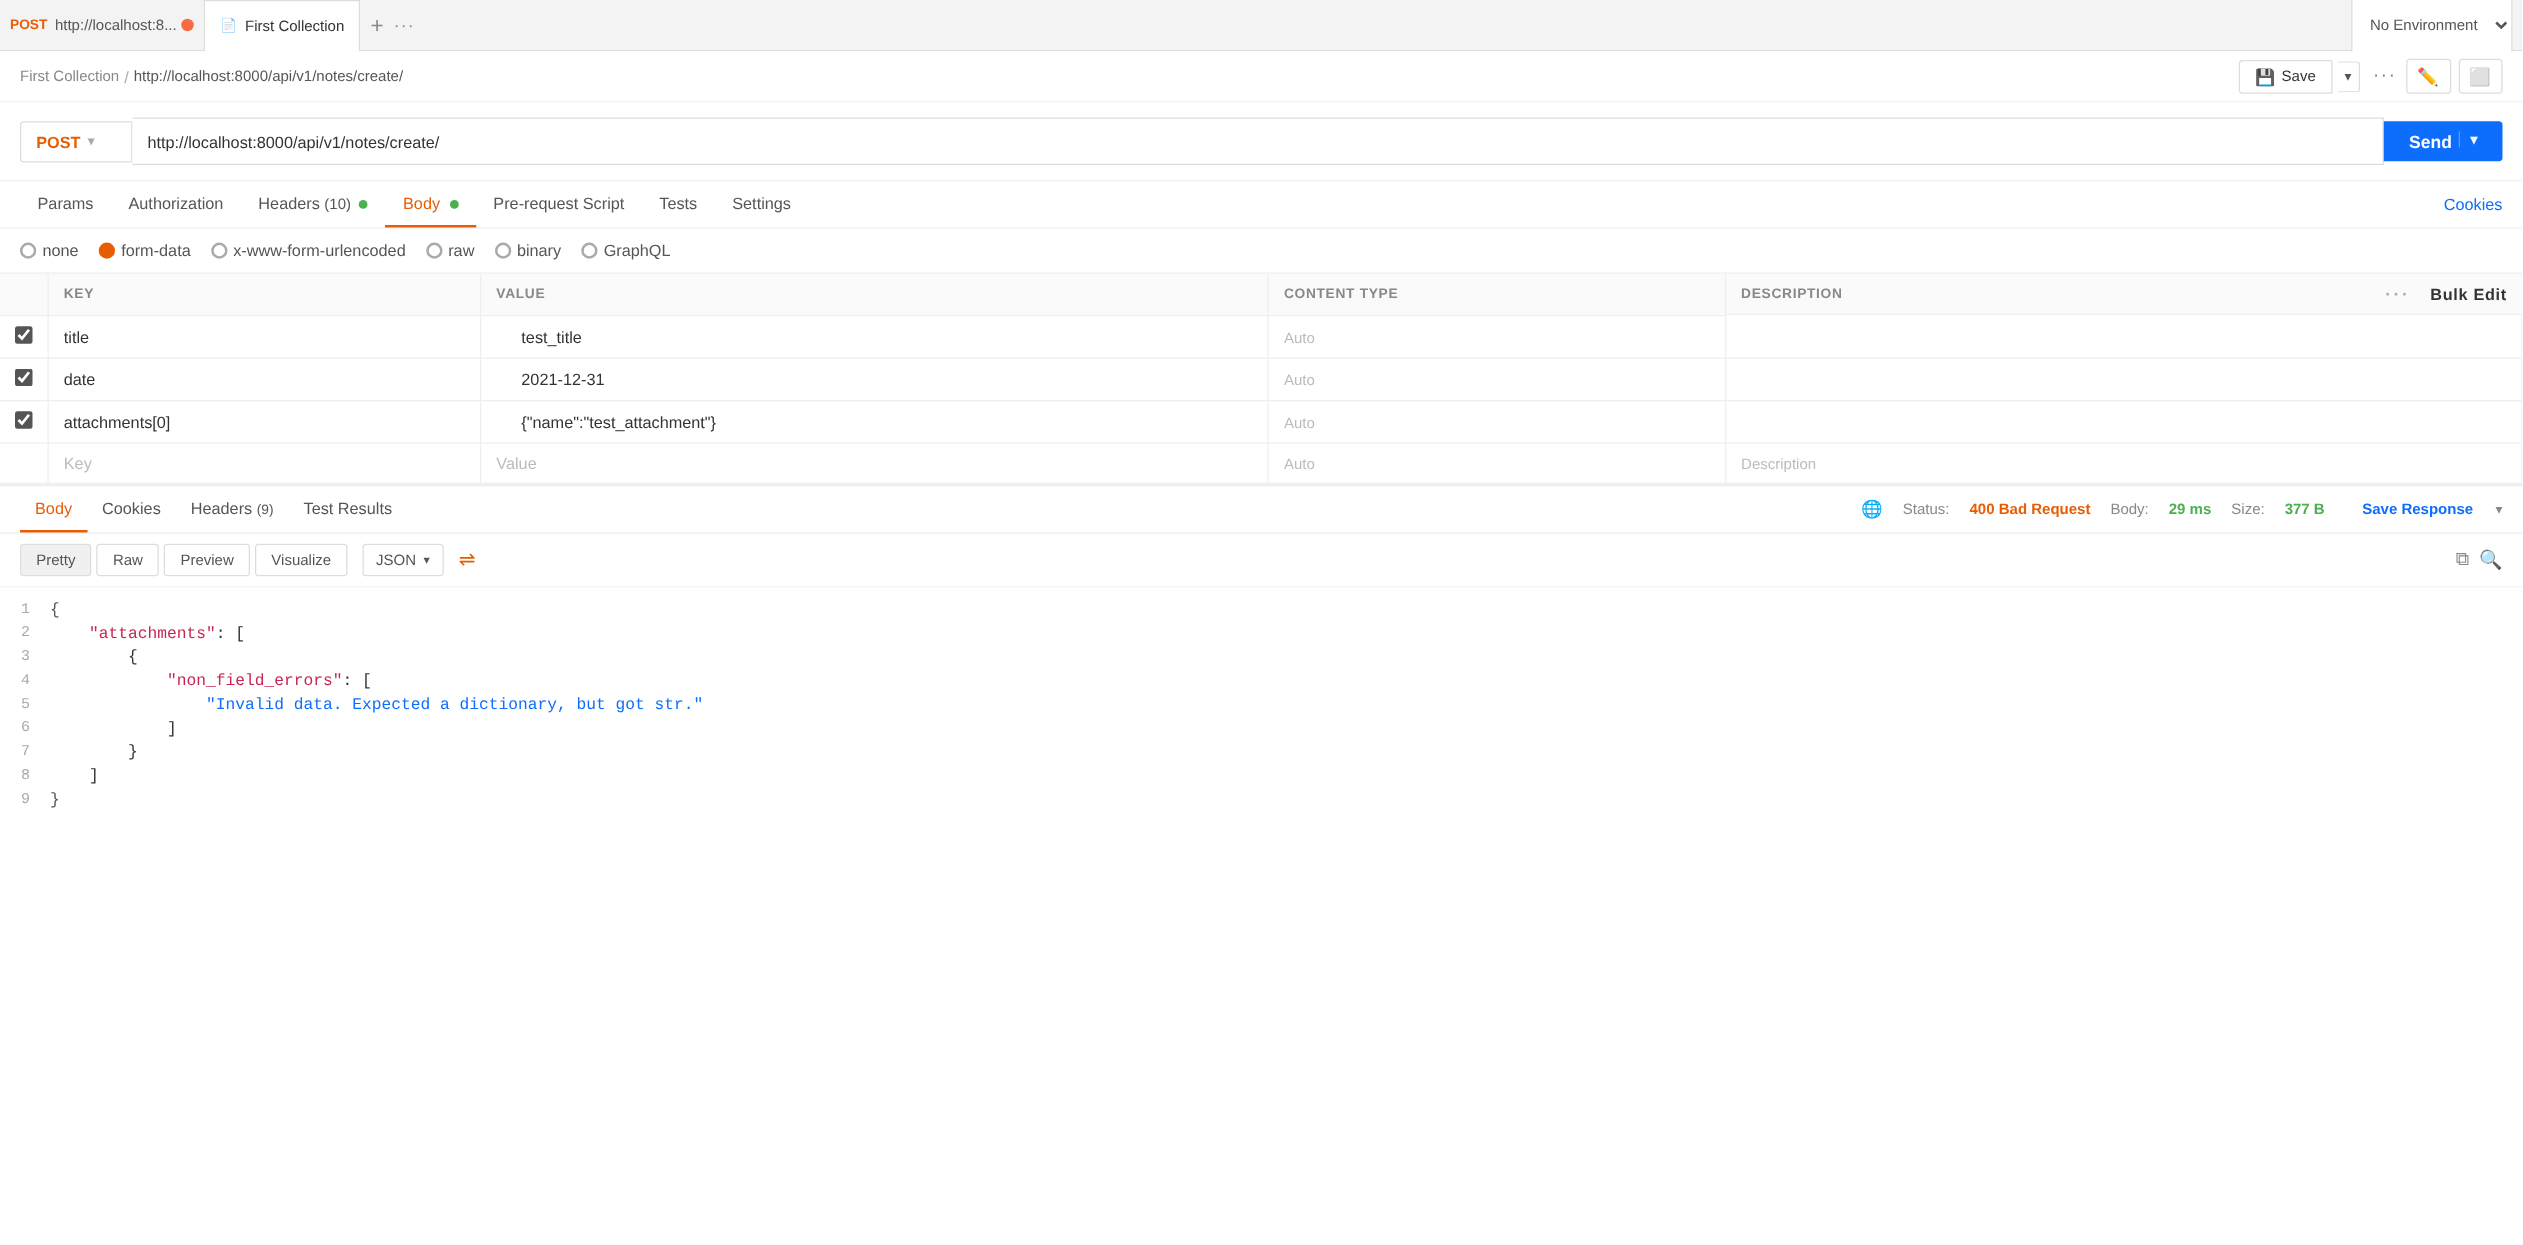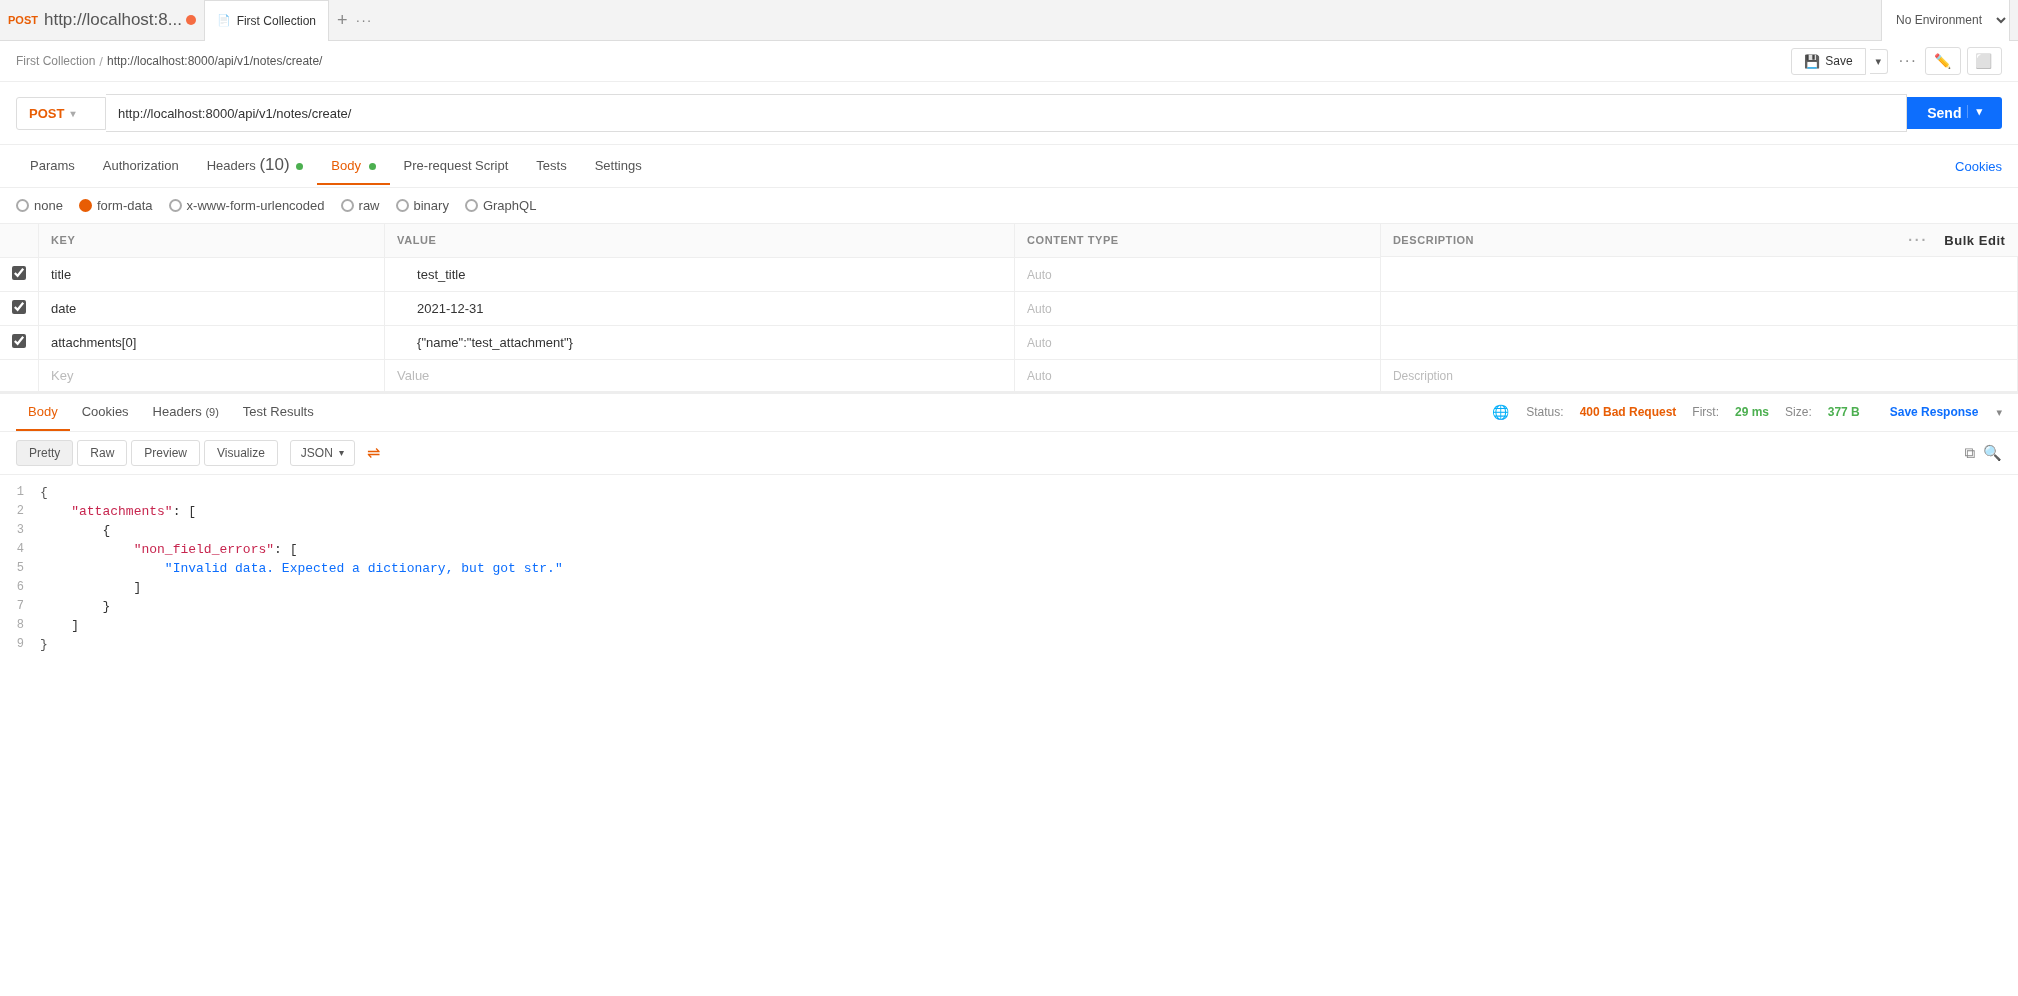--- a/index.html
+++ b/index.html
@@ -14,21 +14,21 @@
       height: 41px;
       padding: 0 8px;
     }
     .tab-bar-method {
       color: #e85d04;
       font-size: 11px;
       font-weight: 700;
       margin-right: 6px;
     }
     .tab-bar-url {
-      font-size: 17px;
+      font-size: 12px;
       color: #555;
       margin-right: 4px;
     }
     .tab-dot {
       width: 10px; height: 10px; border-radius: 50%; background: #f56c42; display: inline-block; margin-right: 8px;
     }
     .tab-item {
       display: flex; align-items: center;
       background: #fff;
       border: 1px solid #ddd;
@@ -433,21 +433,21 @@
 
     <div class="req-tabs">
       <div class="req-tab">
         <span>Params</span>
       </div>
       <div class="req-tab">
         <span>Authorization</span>
       </div>
       <div class="req-tab">
         <span>Headers</span>
-        <span style="color:#555;font-size:17px;">(10)</span>
+        <span style="color:#555;font-size:12px;">(10)</span>
         <span class="dot"></span>
       </div>
       <div class="req-tab active">
         <span>Body</span>
         <span class="dot" style="width:7px;height:7px;border-radius:50%;background:#4caf50;display:inline-block;margin-left:4px;vertical-align:middle;"></span>
       </div>
       <div class="req-tab">
         <span>Pre-request Script</span>
       </div>
       <div class="req-tab">
@@ -554,21 +554,21 @@
         <span>Headers</span>
         <span style="color:#555;font-size:11px;">(9)</span>
       </div>
       <div class="resp-tab">
         <span>Test Results</span>
       </div>
       <div class="resp-status">
         <span class="globe-icon">🌐</span>
         <span class="status-label">Status:</span>
         <span class="status-400">400 Bad Request</span>
-        <span class="status-label">First:</span>
+        <span class="status-label">Body:</span>
         <span style="color:#4caf50;font-weight:600;">29 ms</span>
         <span class="status-label">Size:</span>
         <span style="color:#4caf50;font-weight:600;">377 B</span>
         <span class="save-response-btn">Save Response</span>
         <span style="color:#888;font-size:11px;margin-left:2px;">▾</span>
       </div>
     </div>
 
     <div class="response-toolbar">
       <button class="resp-view-btn active">Pretty</button>

